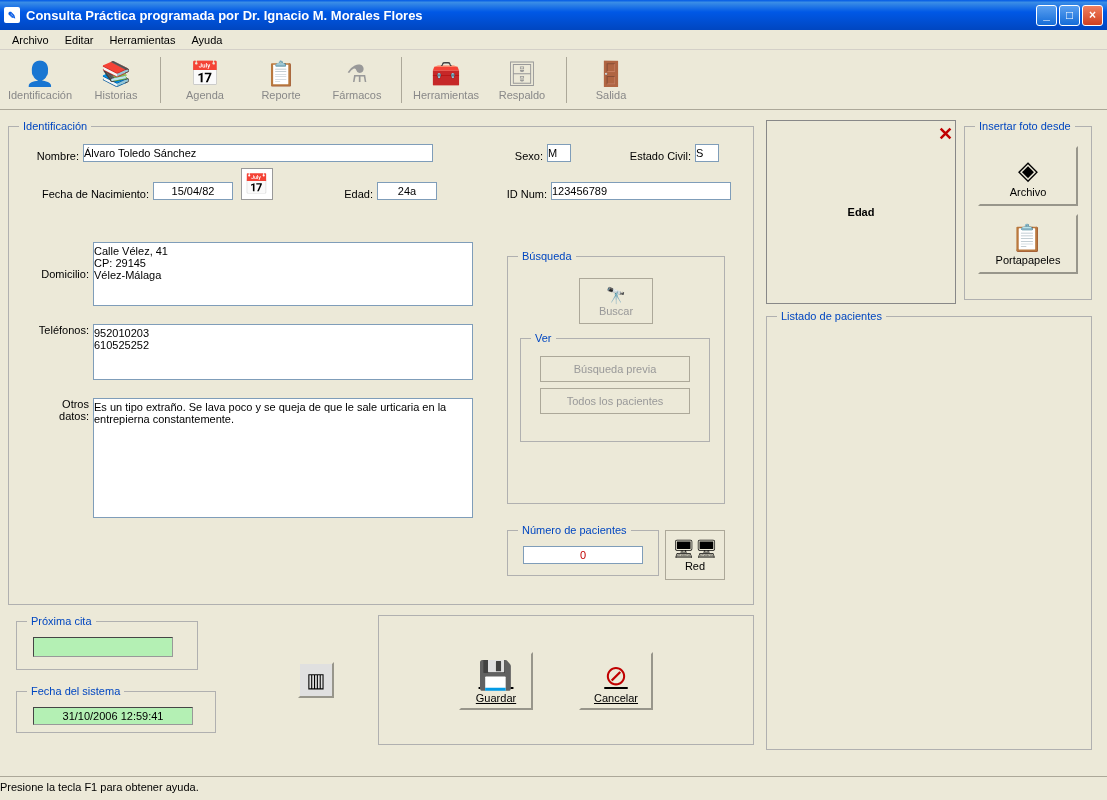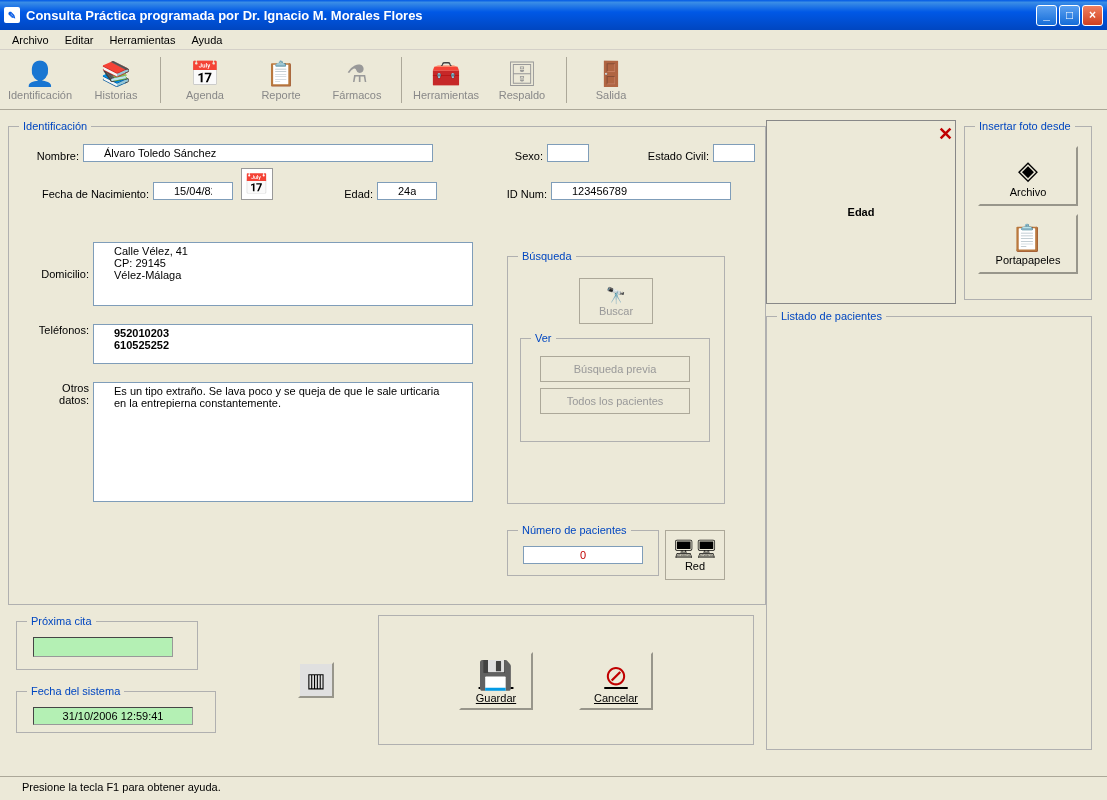--- a/index.html
+++ b/index.html
@@ -93,21 +93,21 @@
 .identificacion {
   left: 0; top: 10px; width: 746px; height: 485px;
 }
 .row { display:flex; align-items:flex-end; margin: 6px 0; }
 .lbl { text-align: right; margin-right: 4px; }
 input[type=text], textarea {
   border: 1px solid #7f9db9;
   background: #fff;
   font-family: Tahoma, Arial, sans-serif;
   font-size: 11px;
-  padding: 2px 20px;
+  padding: 2px 0;
 }
 textarea { resize: none; overflow-y: scroll; }
 .yellow-input { background: #ffffcc; text-align:center; }
 
 .cal-btn {
   width: 32px; height: 32px; border:1px solid #999;background:#fff;
   display:flex;align-items:center;justify-content:center;font-size:20px;cursor:pointer;
 }
 
 .busqueda {
@@ -200,21 +200,21 @@
   width:74px; height:58px;
   display:flex;flex-direction:column;align-items:center;justify-content:center;
   cursor:pointer; font-size:11px; text-decoration:underline;
   position:absolute;
 }
 .act-icon { font-size:28px; text-decoration:none; }
 
 .statusbar {
   position:absolute; bottom:0; left:0; right:0; height:24px;
   border-top:1px solid #aca899; background:#ece9d8;
-  padding:4px 22px;
+  padding:4px 0;
 }
 </style>
 </head>
 <body>
 
 <div class="titlebar">
   <div class="titlebar-icon">✎</div>
   <div class="titlebar-text">Consulta Práctica programada por Dr. Ignacio M. Morales Flores</div>
   <div class="win-buttons">
     <div class="win-btn win-min">_</div>
@@ -296,21 +296,21 @@
 
     <div class="row" style="align-items:center;margin-top:42px">
       <span class="lbl" style="width:70px">Domicilio:</span>
       <textarea style="width: 380px; height: 64px;">Calle Vélez, 41
 CP: 29145
 Vélez-Málaga</textarea>
     </div>
 
     <div class="row" style="align-items:flex-start;margin-top:18px">
       <span class="lbl" style="width:70px">Teléfonos:</span>
-      <textarea style="width: 380px; height: 40px; font-weight: bold;">952010203
+      <textarea style="width: 380px; height: 56px;">952010203
 610525252</textarea>
     </div>
 
     <div class="row" style="align-items:flex-start;margin-top:18px">
       <span class="lbl" style="width:70px;white-space:pre">Otros
 datos:</span>
       <textarea style="width: 380px; height: 120px;">Es un tipo extraño. Se lava poco y se queja de que le sale urticaria en la entrepierna constantemente.</textarea>
     </div>
 
     <fieldset class="busqueda">

